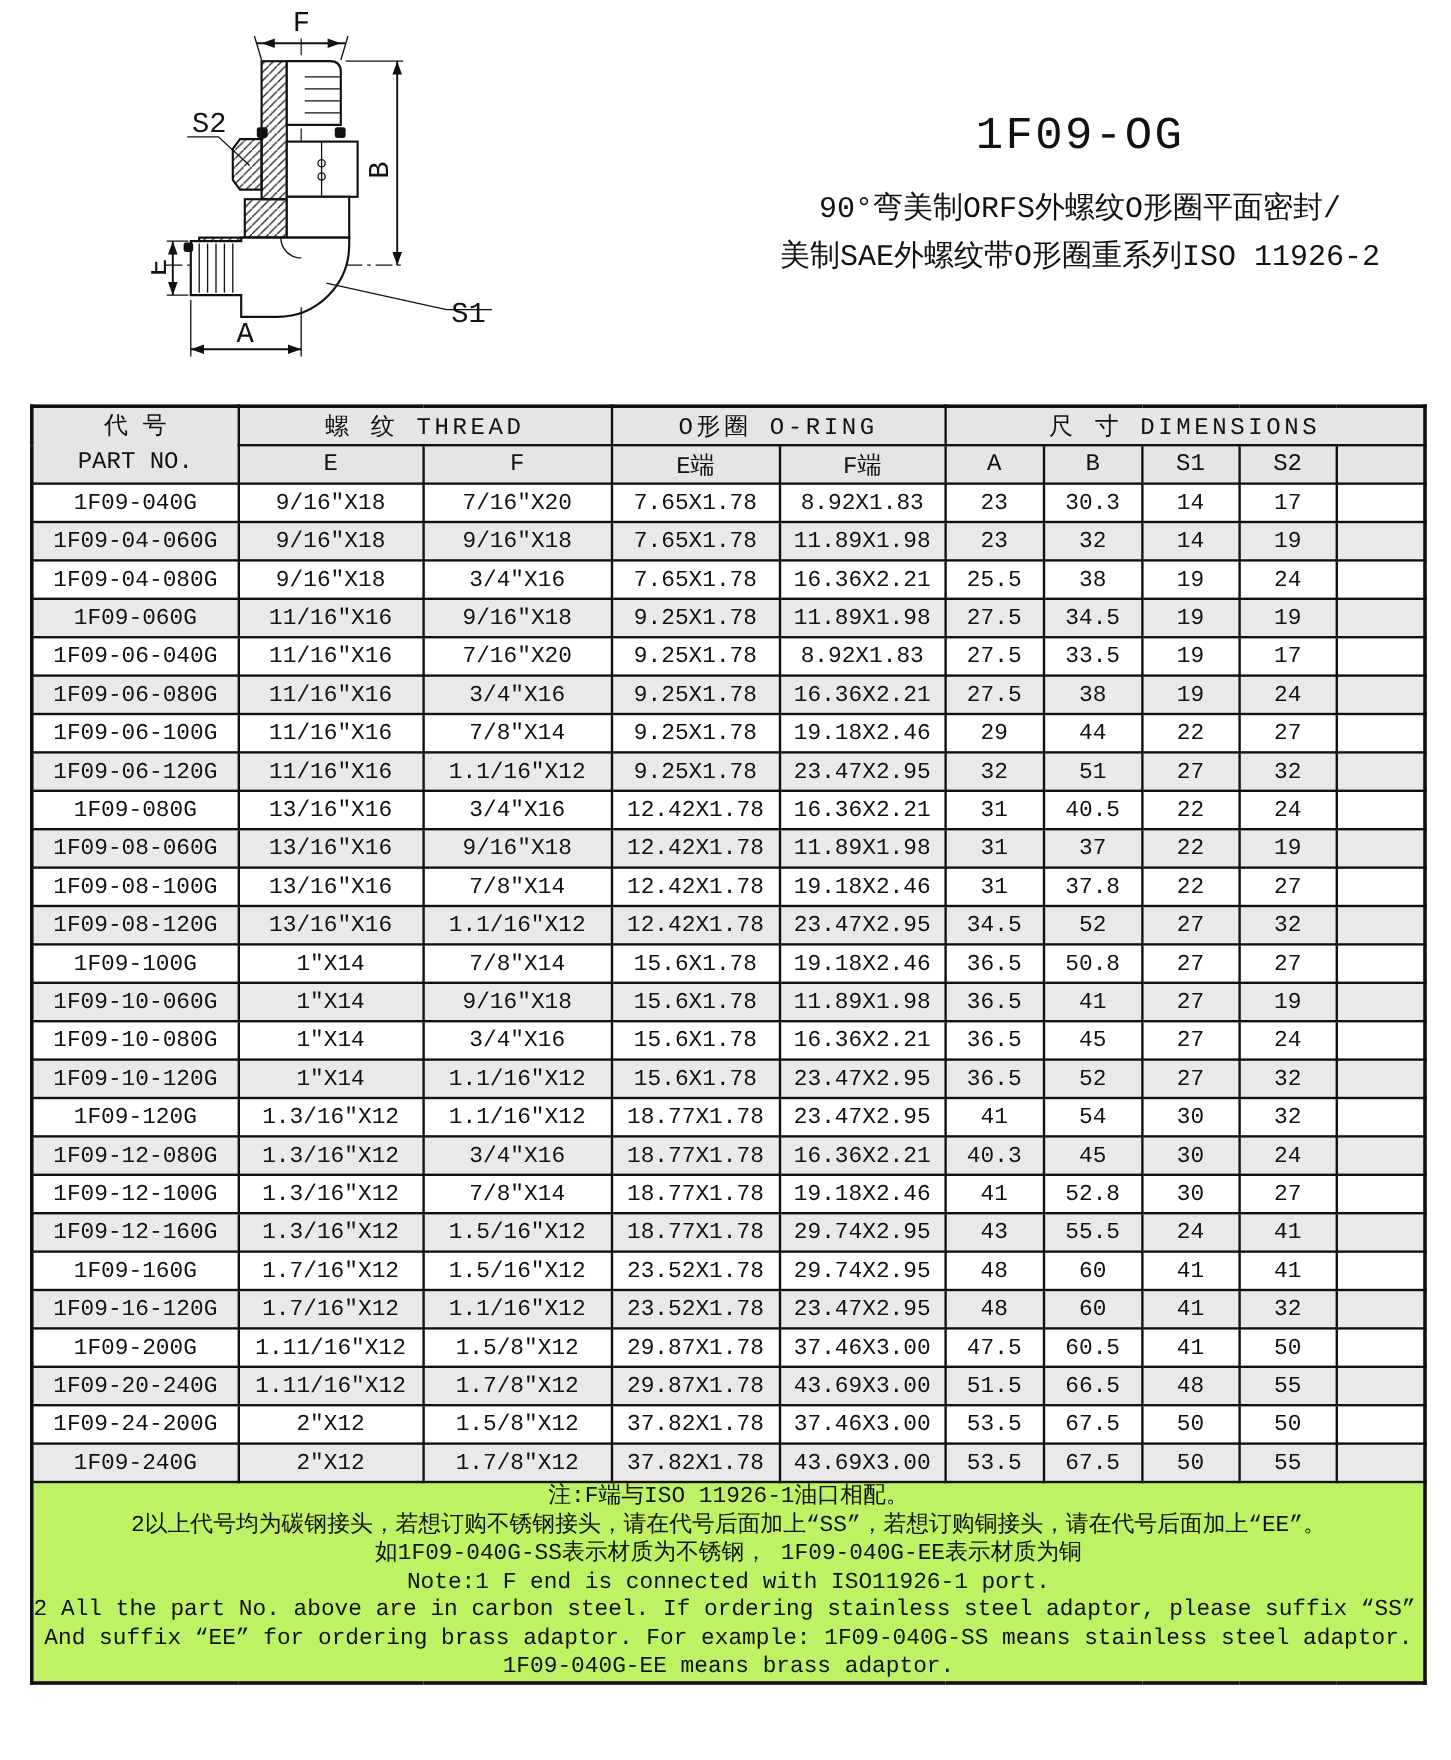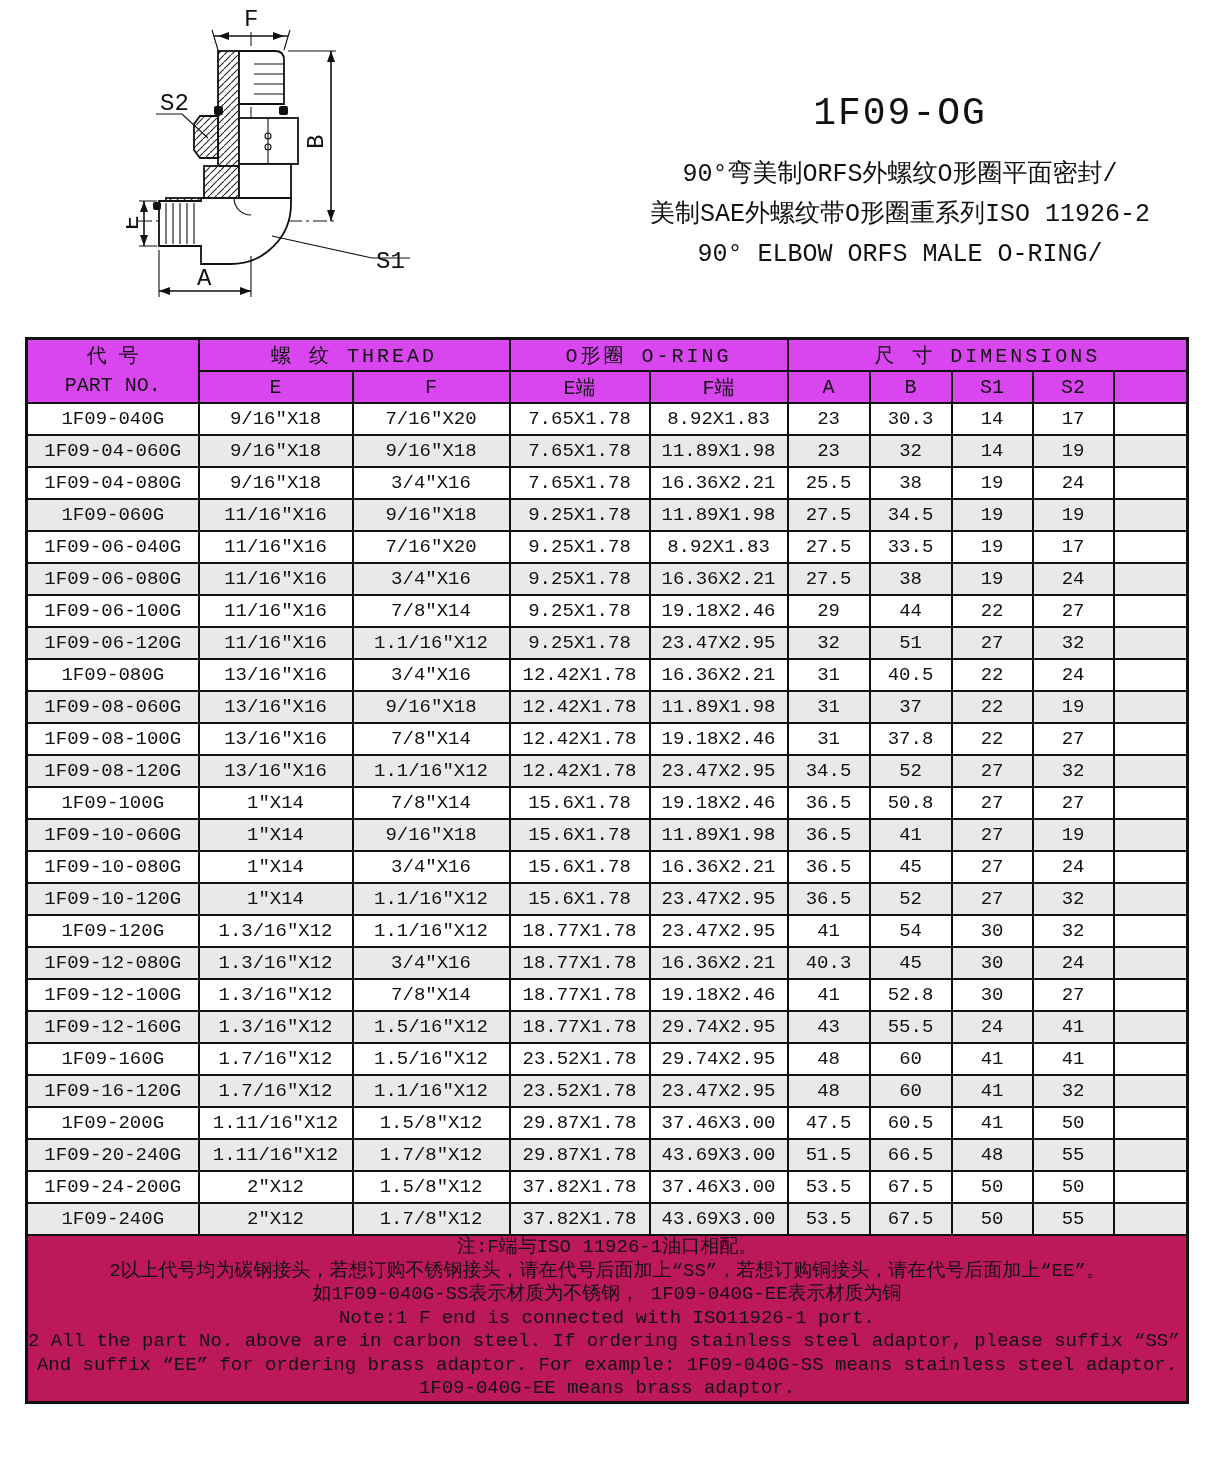--- a/index.html
+++ b/index.html
@@ -31,26 +31,26 @@
     position:absolute;left:25px;top:337px;width:1161px;
     border-collapse:collapse;table-layout:fixed;
     font-size:19px;
   }
   table.parts{border:3px solid #111;}
   table.parts th,table.parts td{
     border:2px solid #111;text-align:center;vertical-align:middle;
     padding:0;height:30px;font-weight:normal;
     overflow:hidden;white-space:nowrap;
   }
-  table.parts thead th{background:#d946ef;font-size:20px;}
+  table.parts thead th{background:#e5e5e5;font-size:20px;}
   table.parts thead .grp{letter-spacing:3px;margin-left:48px;}
   table.parts tbody tr.alt td{background:#e9e9e7;}
   .partno-head div{line-height:29px;}
   td.notes-cell{
-    text-align:left;vertical-align:top;background:#be185d;
+    text-align:left;vertical-align:top;background:#bef264;
     padding:5px 10px 6px 12px;height:auto;white-space:normal;
   }
   .note-line{font-size:19px;line-height:23.5px;white-space:nowrap;}
 </style>
 </head>
 <body>
 
 <div class="page">
 
   <div class="diagram">
@@ -113,21 +113,20 @@
 
       <text class="dtext" x="250" y="262">S1</text>
       <path class="dthin" d="M284,252 L246,252 L146,230"></path>
     </svg>
   </div>
 
   <div class="titleblock">
     <div class="part-series">1F09-OG</div>
     <div class="subtitle-line">90°弯美制ORFS外螺纹O形圈平面密封/</div>
     <div class="subtitle-line">美制SAE外螺纹带O形圈重系列ISO 11926-2</div>
-    <div class="subtitle-line">90° ELBOW ORFS MALE O-RING/</div>
   </div>
 
   <table class="parts">
     <colgroup>
       <col style="width:172px">
         <col style="width:154px">
         <col style="width:157px">
       <col style="width:140px">
         <col style="width:138px">
         <col style="width:82px">

